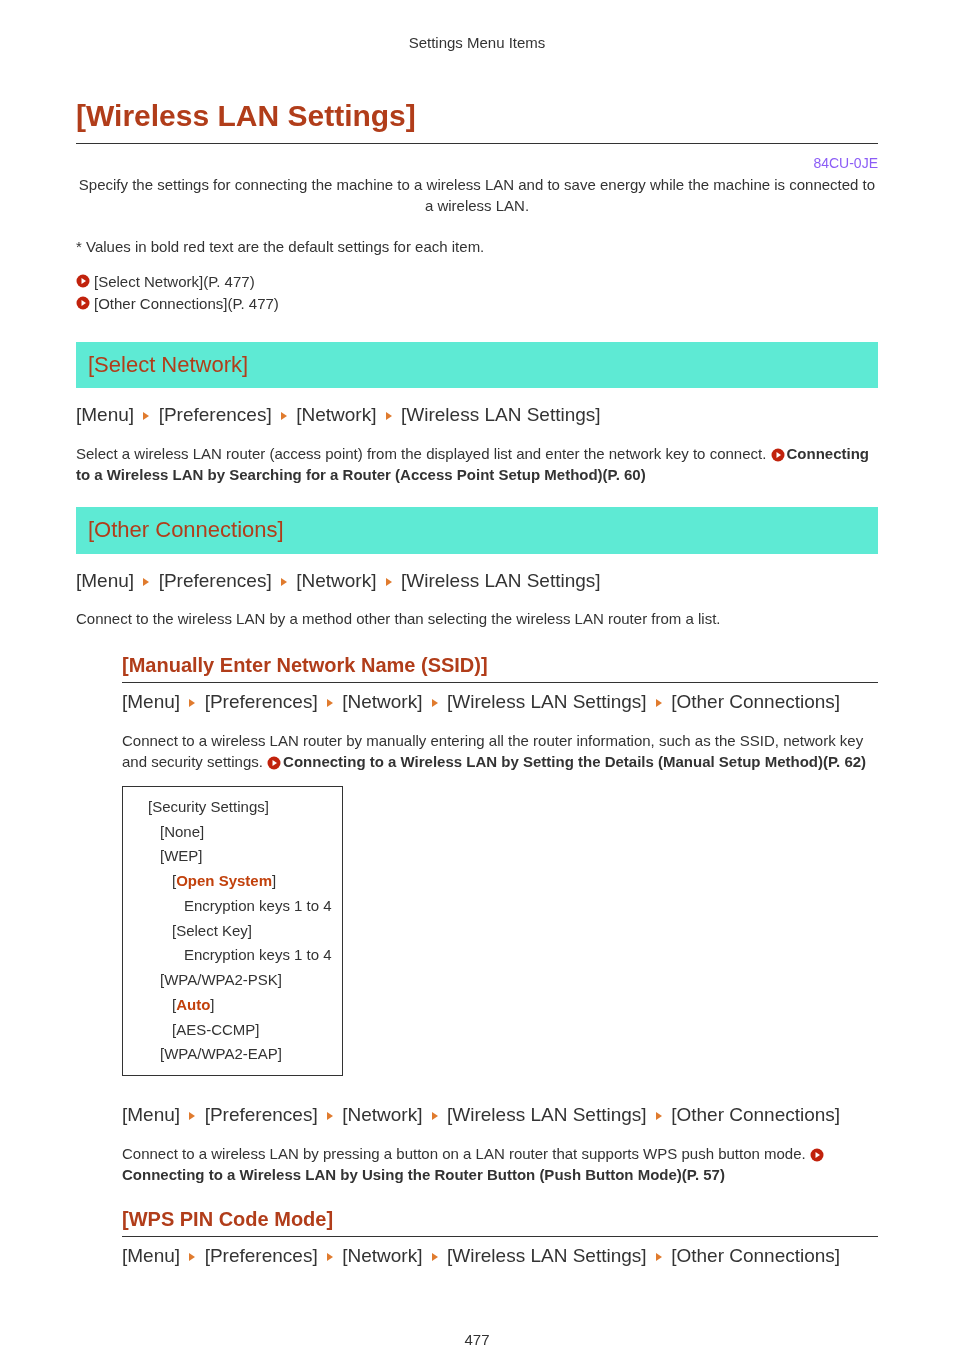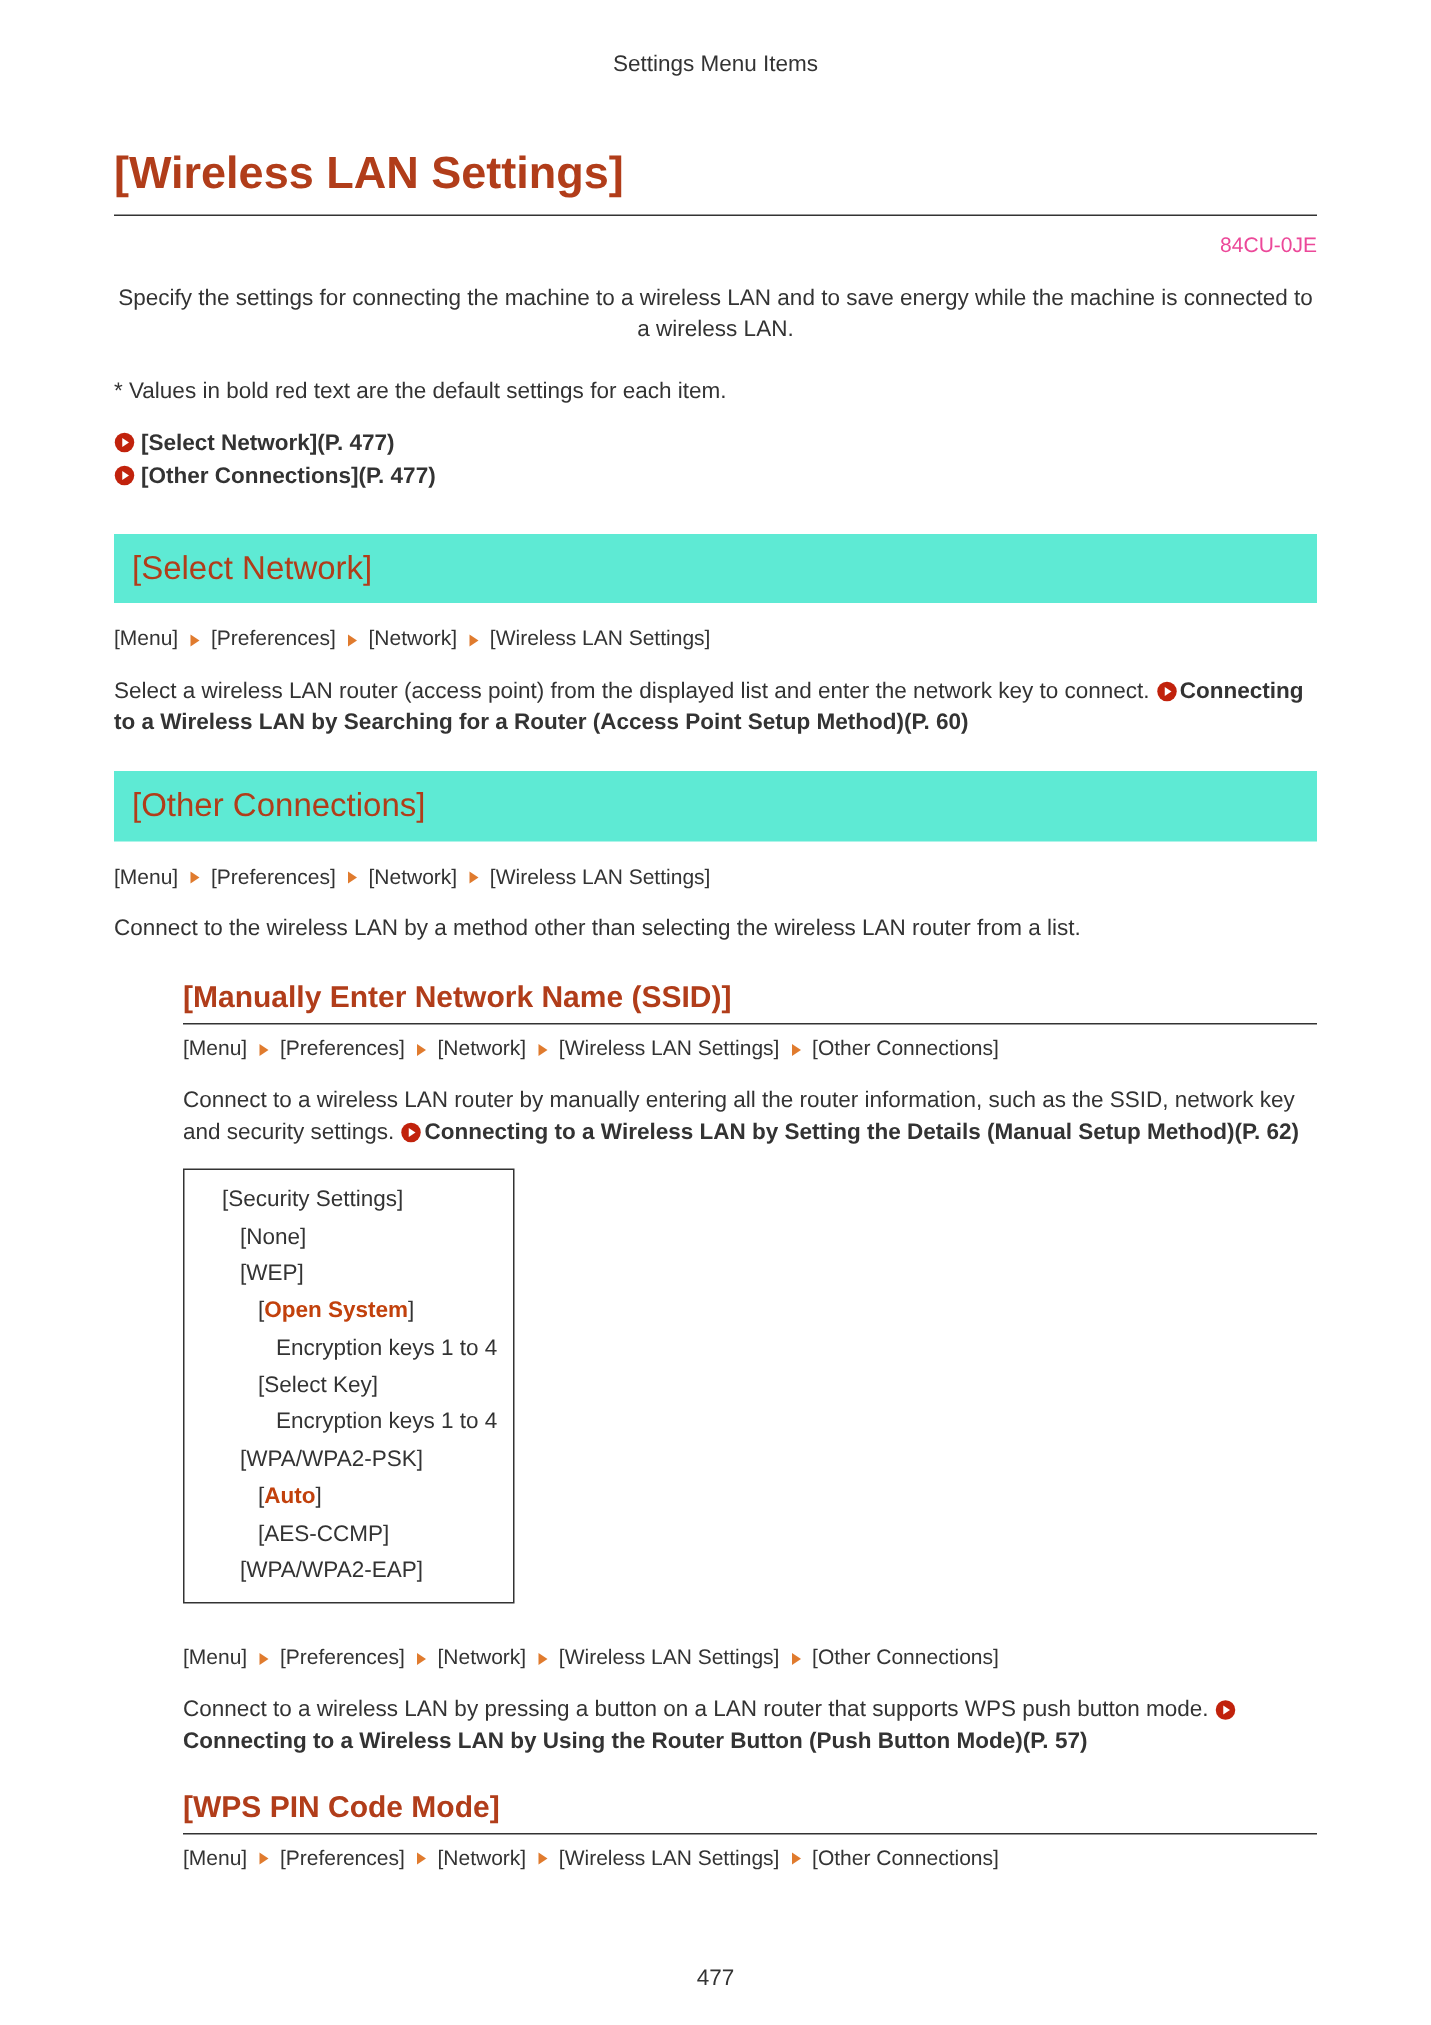--- a/index.html
+++ b/index.html
@@ -23,51 +23,51 @@
     color: #b13d1a;
     font-size: 30px;
     font-weight: 700;
     padding-bottom: 6px;
     border-bottom: 1.5px solid #333;
     margin-bottom: 10px;
   }
   .doc-code {
     text-align: right;
     font-size: 14px;
-    color: #ec4899;
-    margin-bottom: 14px;
+    color: #8b5cf6;
+    margin-bottom: 0;
   }
   p.body-text { margin-bottom: 20px; text-align: center; }
   .note-text { margin-bottom: 14px; }
   .toc-list { margin-bottom: 28px; }
   .toc-item {
     display: flex;
     align-items: center;
     gap: 2px;
     margin-bottom: 1px;
   }
   .circle-arrow {
     display: inline-flex;
     width: 14px; height: 14px;
     vertical-align: middle;
     margin-right: 2px;
   }
   .circle-arrow svg { width: 14px; height: 14px; }
-  .toc-item b { font-weight: 700; }
+  .toc-item b { font-weight: 400; }
   h2.section-title {
     background: #5eead4;
     color: #b13d1a;
     font-size: 22px;
     font-weight: 400;
     padding: 8px 12px;
     margin-bottom: 14px;
     margin-top: 12px;
   }
   .breadcrumb {
-    font-size: 14px;
+    font-size: 19px;
     margin-bottom: 14px;
   }
   .breadcrumb .sep {
     display: inline-flex;
     width: 10px; height: 10px;
     vertical-align: middle;
     margin: 0 2px;
   }
   .breadcrumb .sep svg { width: 10px; height: 10px; }
   .section-desc { margin-bottom: 22px; }

